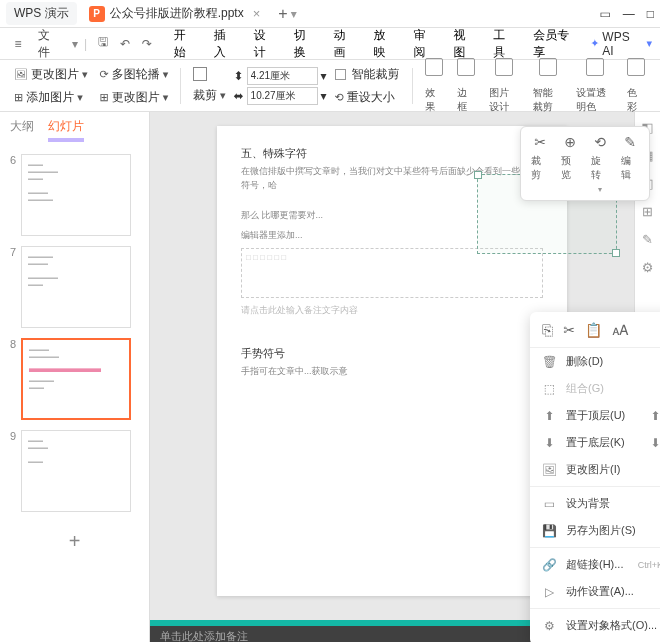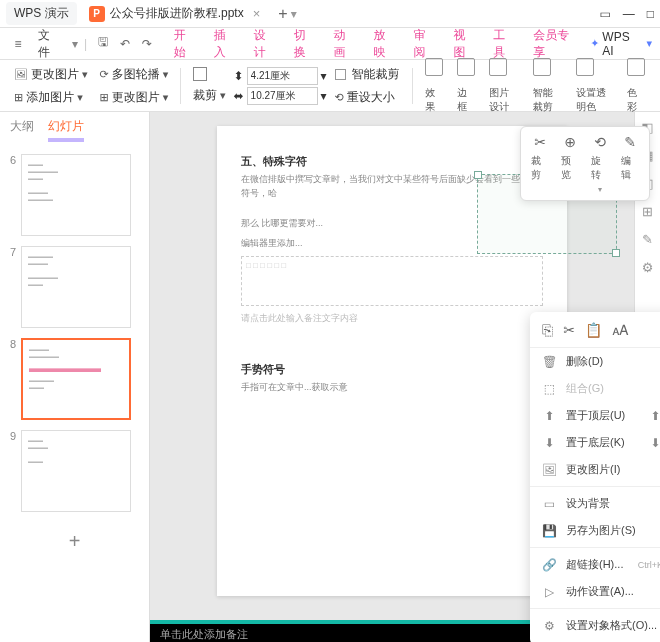--- a/index.html
+++ b/index.html
@@ -7,68 +7,68 @@
 .titlebar{height:28px;background:#fff;display:flex;align-items:center;padding:0 6px;border-bottom:1px solid #e0e0e0}
 .tab{display:flex;align-items:center;padding:3px 8px;background:#f5f6f7;border-radius:4px;margin-right:4px;gap:5px}
 .tab.active{background:#fff}
 .pptx-icon{width:16px;height:16px;background:#ff6b35;color:#fff;border-radius:3px;display:flex;align-items:center;justify-content:center;font-weight:bold;font-size:10px}
 .tab-close{color:#999;font-size:13px;margin-left:4px}
 .tab-add{color:#666;font-size:16px;margin-left:6px}
 .winbtns{margin-left:auto;display:flex;gap:12px;color:#888;font-size:13px}
 .menubar{height:32px;background:#fff;display:flex;align-items:center;padding:0 8px;gap:2px;border-bottom:1px solid #e0e0e0}
 .menu-icon{width:20px;text-align:center;color:#666}
 .menu-file{padding:3px 8px;color:#444}
-.menu-item{padding:3px 7px;color:#ec4899;cursor:pointer}
+.menu-item{padding:3px 7px;color:#000000;cursor:pointer}
 .menu-item.active{background:#ff6b35;color:#fff;border-radius:3px}
 .wps-ai{margin-left:auto;color:#5b7fff;font-size:11px;display:flex;align-items:center;gap:3px}
 .toolbar{height:52px;background:#fff;display:flex;align-items:center;padding:4px 10px;border-bottom:1px solid #e0e0e0;gap:4px}
 .tb-col{display:flex;flex-direction:column;gap:2px}
 .tb-btn{display:flex;align-items:center;gap:3px;padding:2px 4px;color:#555;font-size:11px;white-space:nowrap}
 .tb-sep{width:1px;height:36px;background:#e0e0e0;margin:0 4px}
 .tb-input{width:71px;height:18px;border:1px solid #ccc;font-size:10px;padding:0 3px}
 .tb-input-row{display:flex;align-items:center;gap:3px}
 .tb-ico{width:14px;height:14px;border:1px solid #888;display:inline-block}
 .chk{width:11px;height:11px;border:1px solid #999;display:inline-block;margin-right:3px}
-.tb-stack{display:flex;flex-direction:column;gap:10px;padding:0 5px}
+.tb-stack{display:flex;flex-direction:column;align-items:center;gap:10px;padding:0 5px}
 .tb-stack .ic{width:18px;height:18px;border:1px solid #999;border-radius:2px}
 .tb-stack span{font-size:10px;color:#555}
 .workspace{display:flex;height:530px;background:#f0f0f0}
 .sidepanel{width:150px;background:#fff;border-right:1px solid #ddd;display:flex;flex-direction:column}
 .sp-tabs{display:flex;padding:6px 10px;gap:14px;font-size:12px}
 .sp-tab{color:#888;padding-bottom:3px}
 .sp-tab.active{color:#ff6b35;border-bottom:4px solid #c4b5fd}
 .thumbs{flex:1;overflow:auto;padding:6px}
 .thumb-row{display:flex;align-items:flex-start;gap:5px;margin-bottom:10px}
 .thumb-num{width:10px;font-size:11px;color:#888;text-align:right}
 .thumb{width:110px;height:82px;background:#fff;border:1px solid #ddd;padding:6px;font-size:5px;color:#bbb;line-height:1.4;overflow:hidden}
 .thumb.selected{border:2px solid #ff6b35}
 .thumb-add{text-align:center;font-size:20px;color:#888;padding:8px}
 .canvas-area{flex:1;display:flex;flex-direction:column}
 .canvas{flex:1;position:relative;background:#e8e8e8;display:flex;justify-content:center;padding-top:14px}
 .slide{width:350px;height:470px;background:#fff;box-shadow:0 1px 4px rgba(0,0,0,.15);padding:20px 24px;font-size:10px;color:#666;position:relative}
-.slide h4{font-size:11px;color:#333;margin:8px 0 4px;font-weight:bold}
+.slide h4{font-size:11px;color:#333;margin:0 0 4px;font-weight:normal}
 .slide p{font-size:9px;line-height:1.5;color:#888;margin-bottom:6px}
 .sel-box{position:absolute;top:48px;left:260px;width:140px;height:80px;border:1px dashed #7a9;background:rgba(200,230,210,.1)}
 .sel-box::before,.sel-box::after{content:"";position:absolute;width:6px;height:6px;background:#fff;border:1px solid #7a9}
 .sel-box::before{top:-4px;left:-4px}.sel-box::after{bottom:-4px;right:-4px}
 .float-tb{position:absolute;top:14px;left:370px;background:#fff;border:1px solid #ddd;border-radius:6px;box-shadow:0 2px 8px rgba(0,0,0,.12);padding:6px 10px;display:flex;gap:12px;z-index:5}
 .ft-item{display:flex;flex-direction:column;align-items:center;gap:3px}
 .ft-item .ic{width:18px;height:18px;display:flex;align-items:center;justify-content:center;color:#666;font-size:14px}
 .ft-item span{font-size:10px;color:#666}
 .ctx-menu{position:absolute;top:200px;left:380px;width:145px;background:#fff;border-radius:6px;box-shadow:0 3px 14px rgba(0,0,0,.18);padding:6px 0;z-index:10}
 .ctx-top{display:flex;gap:10px;padding:4px 12px 8px;border-bottom:1px solid #eee}
 .ctx-top span{color:#666;font-size:14px}
 .ctx-item{display:flex;align-items:center;padding:6px 12px;gap:9px;cursor:pointer}
 .ctx-ico{width:15px;color:#888;font-size:12px;text-align:center}
 .ctx-label{flex:1;font-size:11px;color:#444}
 .ctx-label.disabled{color:#bbb}
 .ctx-arrow{color:#999;font-size:10px}
 .ctx-short{color:#aaa;font-size:9px}
 .ctx-sep{height:1px;background:#eee;margin:3px 0}
-.notes{height:22px;background:#000000;border-top:4px solid #14b8a6;padding:3px 10px;font-size:11px;color:#aaa}
+.notes{height:22px;background:#404040;border-top:6px solid #14b8a6;padding:3px 10px;font-size:11px;color:#aaa}
 .rside{width:26px;background:#fff;border-left:1px solid #ddd;display:flex;flex-direction:column;align-items:center;padding-top:8px;gap:12px}
 .rside div{width:16px;height:16px;color:#999;font-size:13px;text-align:center}
 </style>
 </head>
 <body>
 
 <div class="titlebar">
   <div class="tab">
       <span>WPS 演示</span>
     </div>

